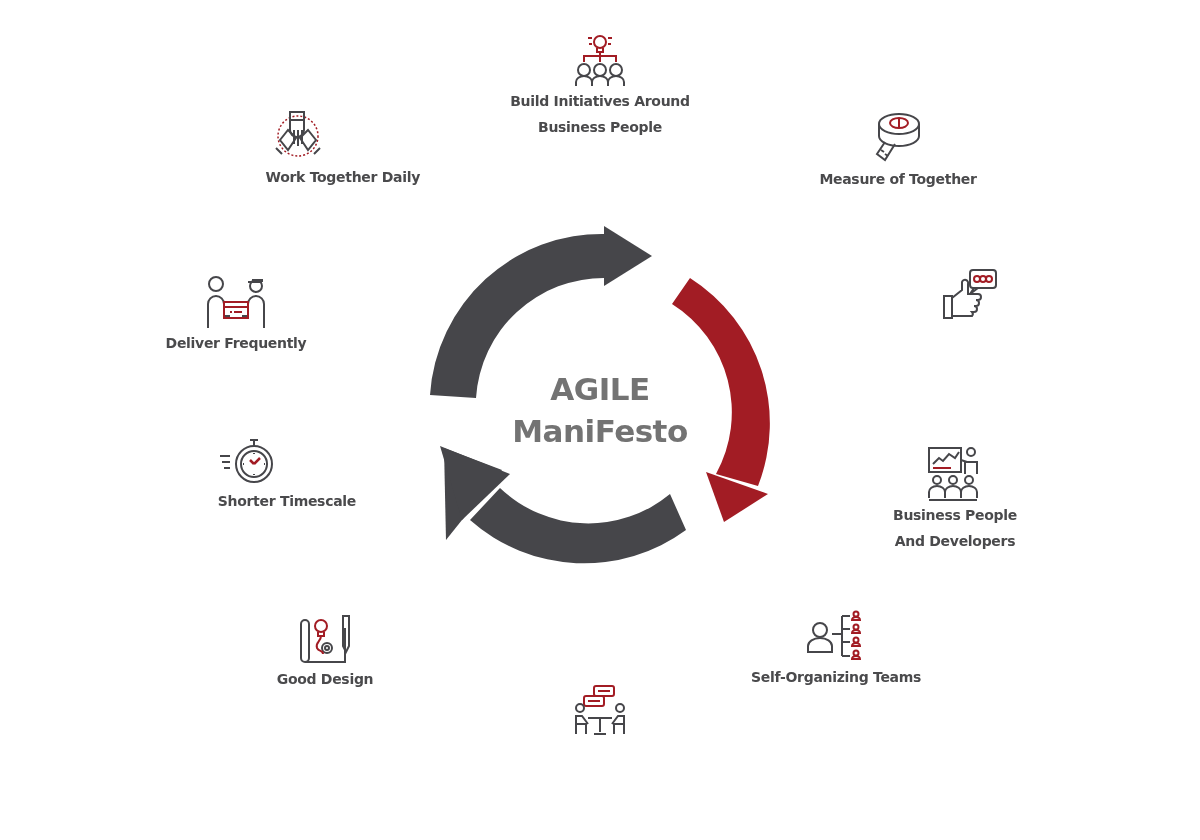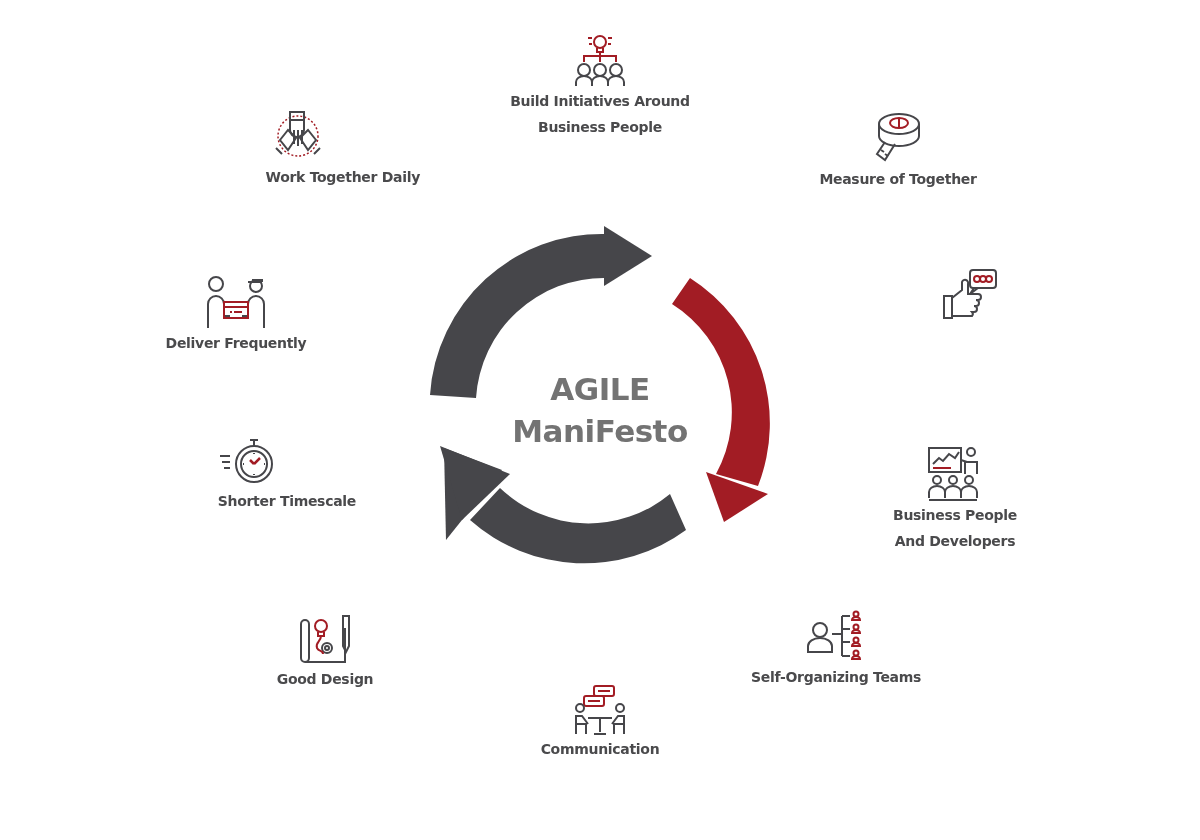--- a/index.html
+++ b/index.html
@@ -153,21 +153,20 @@
         <path d="M16 17 h12"></path>
     </g>
     <g fill="none" stroke="#46464a" stroke-width="2">
       <circle cx="8" cy="24" r="4"></circle>
         <path d="M4 50 v-18 h6 l6 8 M4 40 h10 v10"></path>
       <circle cx="48" cy="24" r="4"></circle>
         <path d="M52 50 v-18 h-6 l-6 8 M52 40 h-10 v10"></path>
       <path d="M16 34 h24 M28 34 v14 M22 50 h12"></path>
     </g>
   </svg>
-  <span class="label">Communication</span>
 </div>
 
 <div class="item" style="left:230px; top:610px; width:190px;">
   <svg class="icon" width="56" height="56" viewBox="0 0 56 56">
     <g fill="none" stroke="#46464a" stroke-width="2">
       <path d="M4 14 a4 4 0 0 1 8 0 v34 a4 4 0 0 1 -8 0 Z"></path>
       <path d="M8 52 h40 v-34"></path>
       <path d="M46 6 v30 l3 6 l3 -6 v-30 Z"></path>
       <circle cx="30" cy="38" r="5"></circle>
         <circle cx="30" cy="38" r="2"></circle>

